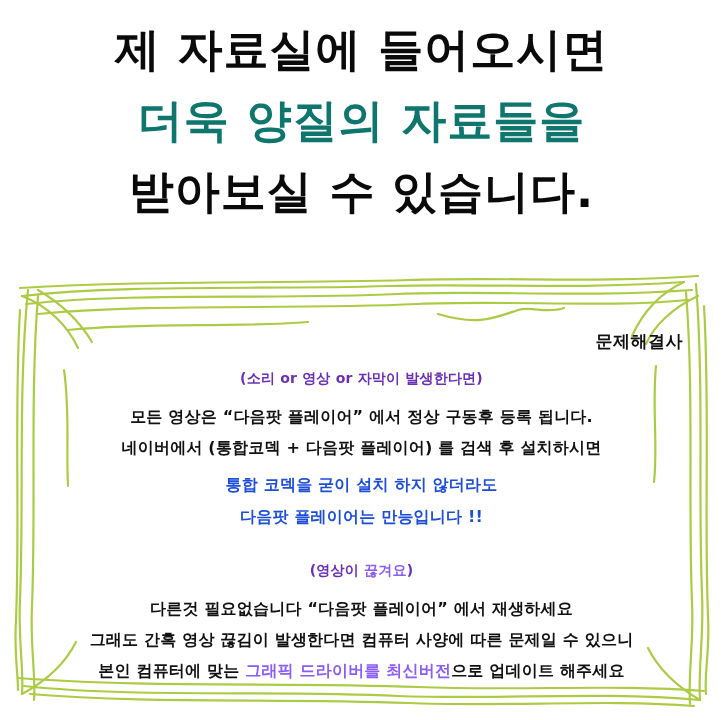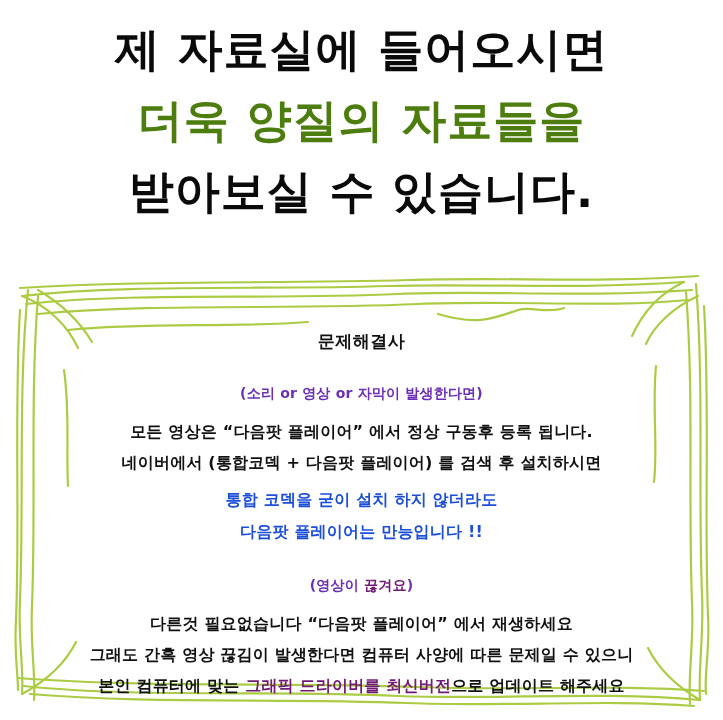--- a/index.html
+++ b/index.html
@@ -30,21 +30,21 @@
   }
   .headline-line {
     font-family: "DejaVu Sans", "Liberation Sans", sans-serif;
     font-size: 45px;
     font-weight: 700;
     line-height: 1.58;
     letter-spacing: 1px;
     white-space: nowrap;
   }
   .headline-line.black { color: #0a0a0a; }
-  .headline-line.blue  { color: #4d7c0f; }
+  .headline-line.blue  { color: #0f766e; }
 
   
   .frame {
     position: absolute;
     left: 8px;
     top: 270px;
     width: 707px;
     height: 440px;
   }
   .frame svg {
@@ -59,43 +59,44 @@
     left: 40px;
     top: 330px;
     width: 643px;
     text-align: center;
     font-family: "DejaVu Sans", "Liberation Sans", sans-serif;
   }
   .sec-title {
     font-size: 17px;
     font-weight: 700;
     color: #111111;
-    margin-bottom: 32px;
+    margin-bottom: 17px;
     letter-spacing: 0.5px;
+    text-align: right;
   }
   .sub-head {
     font-size: 14px;
     font-weight: 700;
     color: #6a2fb5;
     margin-bottom: 13px;
     letter-spacing: 0.2px;
   }
   .line {
     font-size: 16px;
     font-weight: 700;
     color: #111111;
     line-height: 1.95;
     letter-spacing: 0.2px;
   }
   .line.red {
     color: #1d4ed8;
   }
   .gap-small { height: 6px; }
   .gap-block { height: 30px; }
-  .pink { color: #701a75; }
+  .pink { color: #8b5cf6; }
 </style>
 </head>
 <body>
 
 <div class="page">
 
   <div class="headline">
     <div class="headline-line black">제 자료실에 들어오시면</div>
     <div class="headline-line blue">더욱 양질의 자료들을</div>
     <div class="headline-line black">받아보실 수 있습니다.</div>

